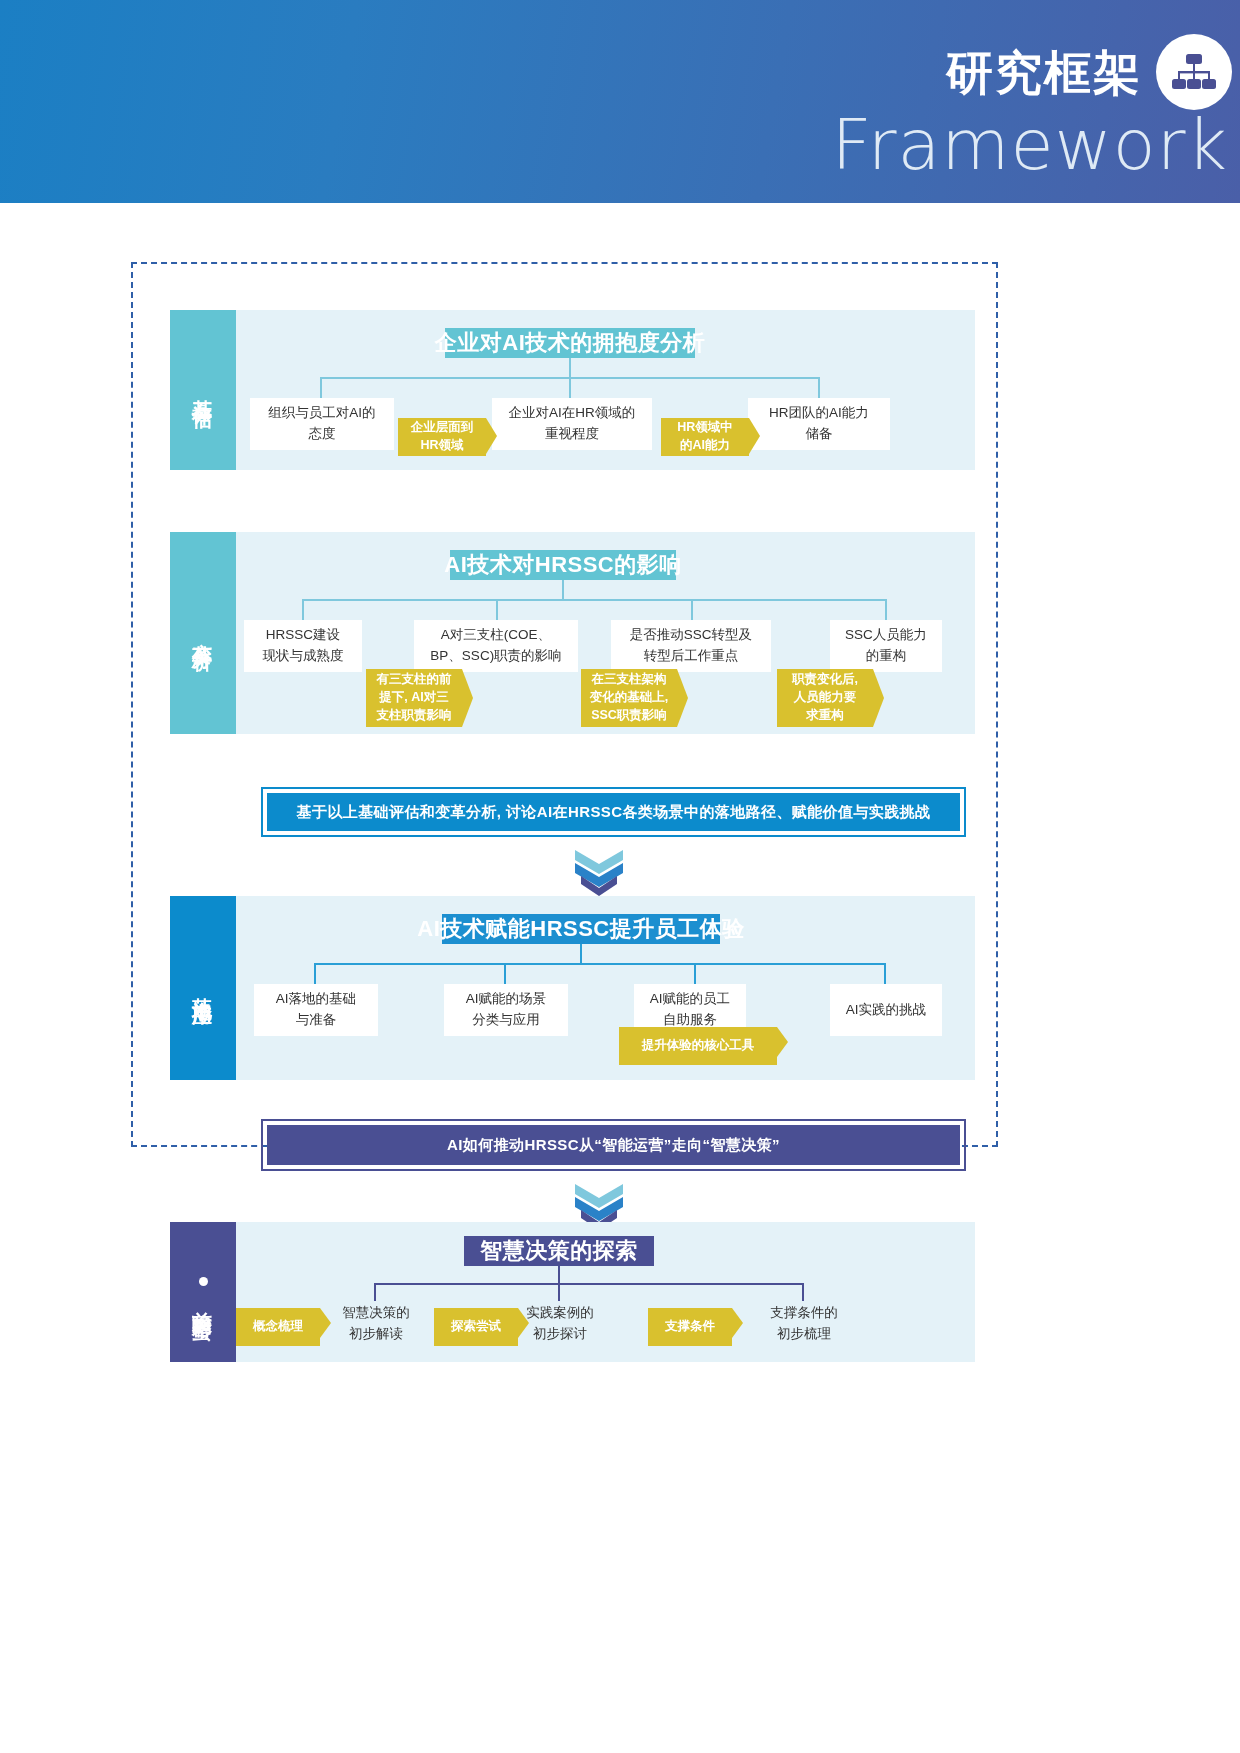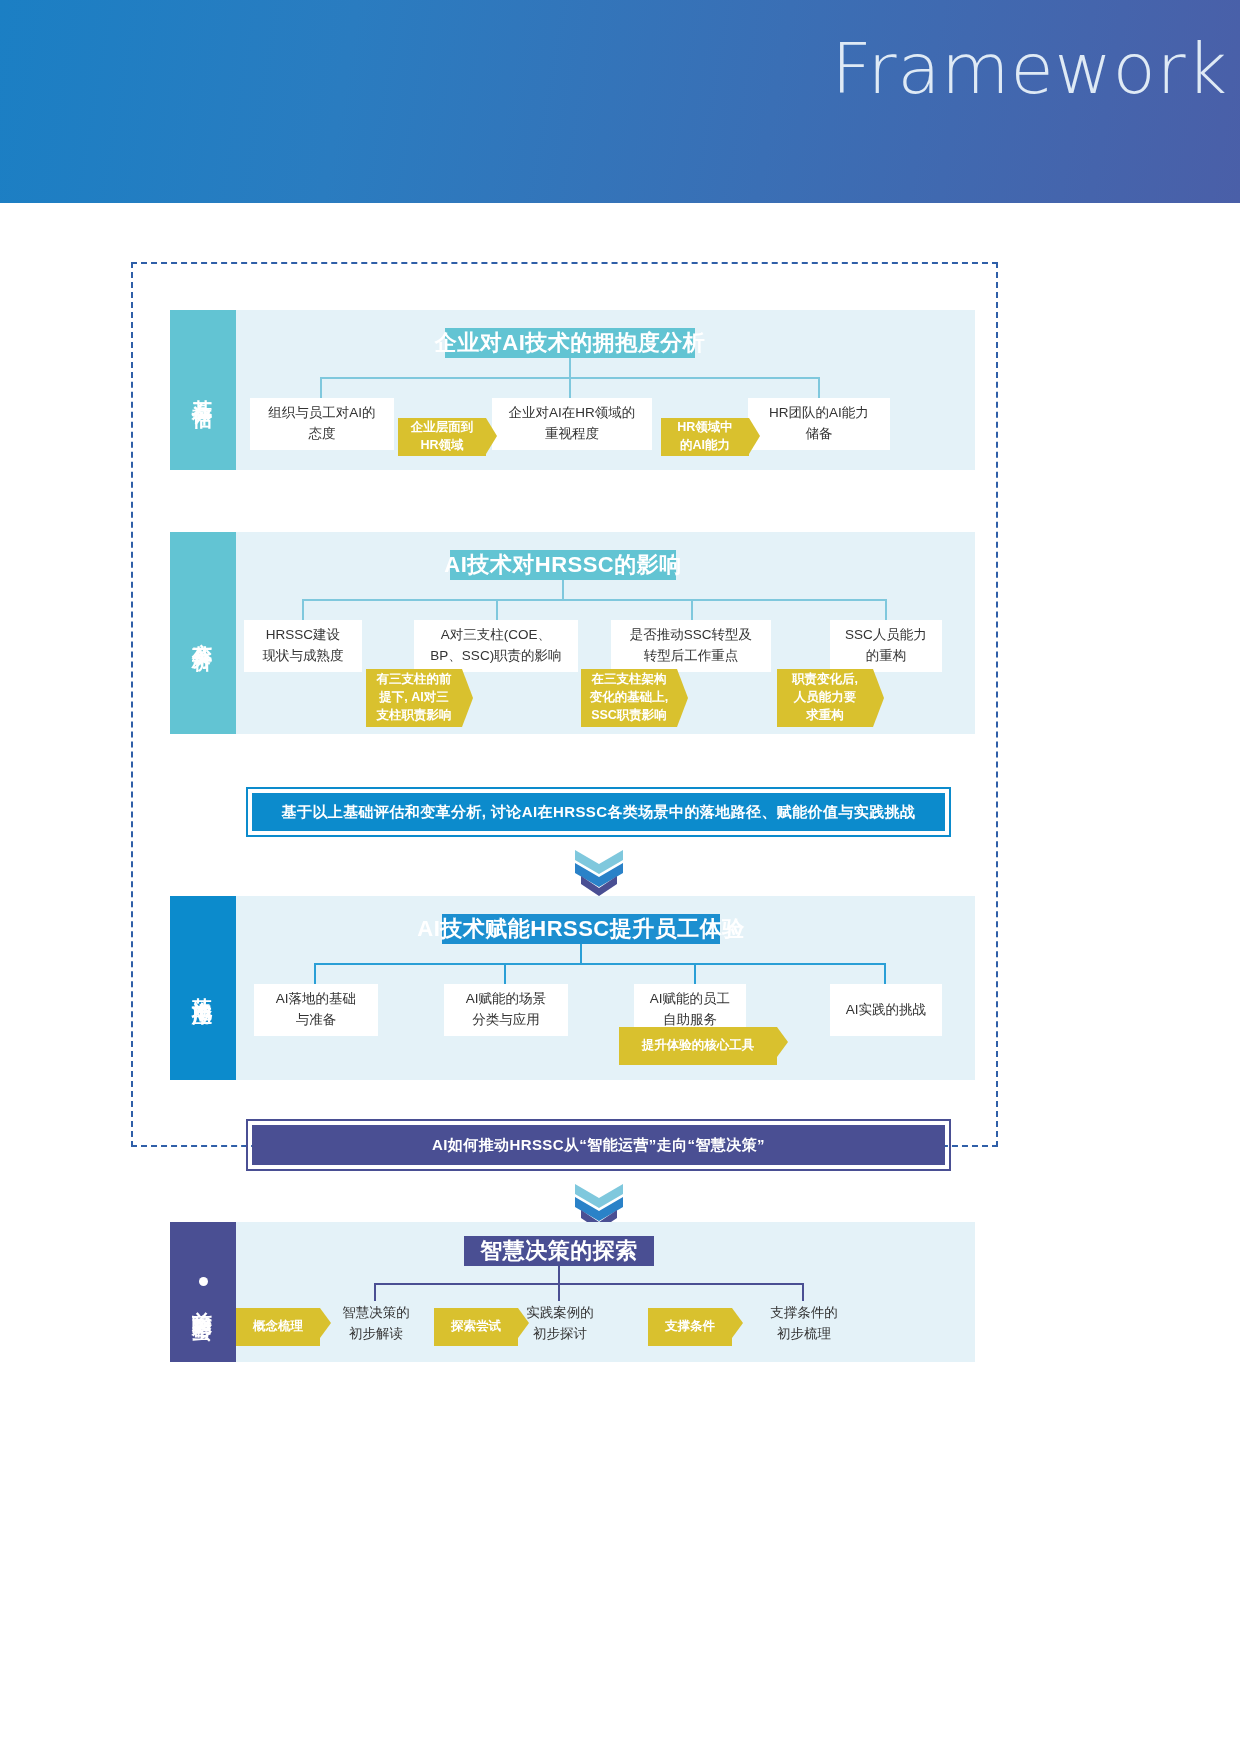--- a/index.html
+++ b/index.html
@@ -79,21 +79,21 @@
     position:absolute;right:-11px;top:0;bottom:0;width:11px;
   }
 
   
   .plus{
     position:absolute;color:#ffffff;
   }
   .plus .pv{position:absolute;background:#ffffff;}
 
   
-  .widebar-wrap{position:absolute;box-sizing:border-box;}
+  .widebar-wrap{position:absolute;box-sizing:border-box;margin-left:15px;}
   .widebar{
     width:100%;height:100%;display:flex;align-items:center;justify-content:center;
     color:#ffffff;font-size:15px;font-weight:bold;letter-spacing:.4px;
     box-sizing:border-box;
   }
 
   
   .chev{position:absolute;width:56px;height:48px;}
 
   
@@ -103,20 +103,36 @@
   }
   .egg-dot{width:9px;height:9px;border-radius:50%;background:#fff;margin-bottom:10px;}
   .egg-txt{font-size:20px;font-weight:bold;letter-spacing:3px;
            writing-mode:vertical-rl;text-orientation:upright;}
 </style>
 </head>
 <body>
 
 <div class="header">
   <div class="header-inner">
+    <div class="hdr-row1">
+      <div class="hdr-cn">研究框架</div>
+      <div class="hdr-badge">
+        <svg width="46" height="40" viewBox="0 0 46 40" aria-hidden="true">
+          <rect x="15" y="2" width="16" height="10" rx="2.5" fill="#4a4f93"></rect>
+          <rect x="22" y="12" width="2" height="8" fill="#4a4f93"></rect>
+          <rect x="7" y="19" width="32" height="2.4" fill="#4a4f93"></rect>
+          <rect x="7" y="21" width="2" height="6" fill="#4a4f93"></rect>
+          <rect x="22" y="21" width="2" height="6" fill="#4a4f93"></rect>
+          <rect x="37" y="21" width="2" height="6" fill="#4a4f93"></rect>
+          <rect x="1" y="27" width="14" height="10" rx="2.5" fill="#4a4f93"></rect>
+          <rect x="16" y="27" width="14" height="10" rx="2.5" fill="#4a4f93"></rect>
+          <rect x="31" y="27" width="14" height="10" rx="2.5" fill="#4a4f93"></rect>
+        </svg>
+      </div>
+    </div>
     <div class="hdr-en">Framework</div>
   </div>
 </div>
 
 <div class="dashed-box"></div>
 
 <div class="band" style="left:170px;top:310px;width:805px;height:160px;">
   <div class="band-label" style="width:66px;background:#62c4d3;">基石评估</div>
   <div class="band-body">
 

